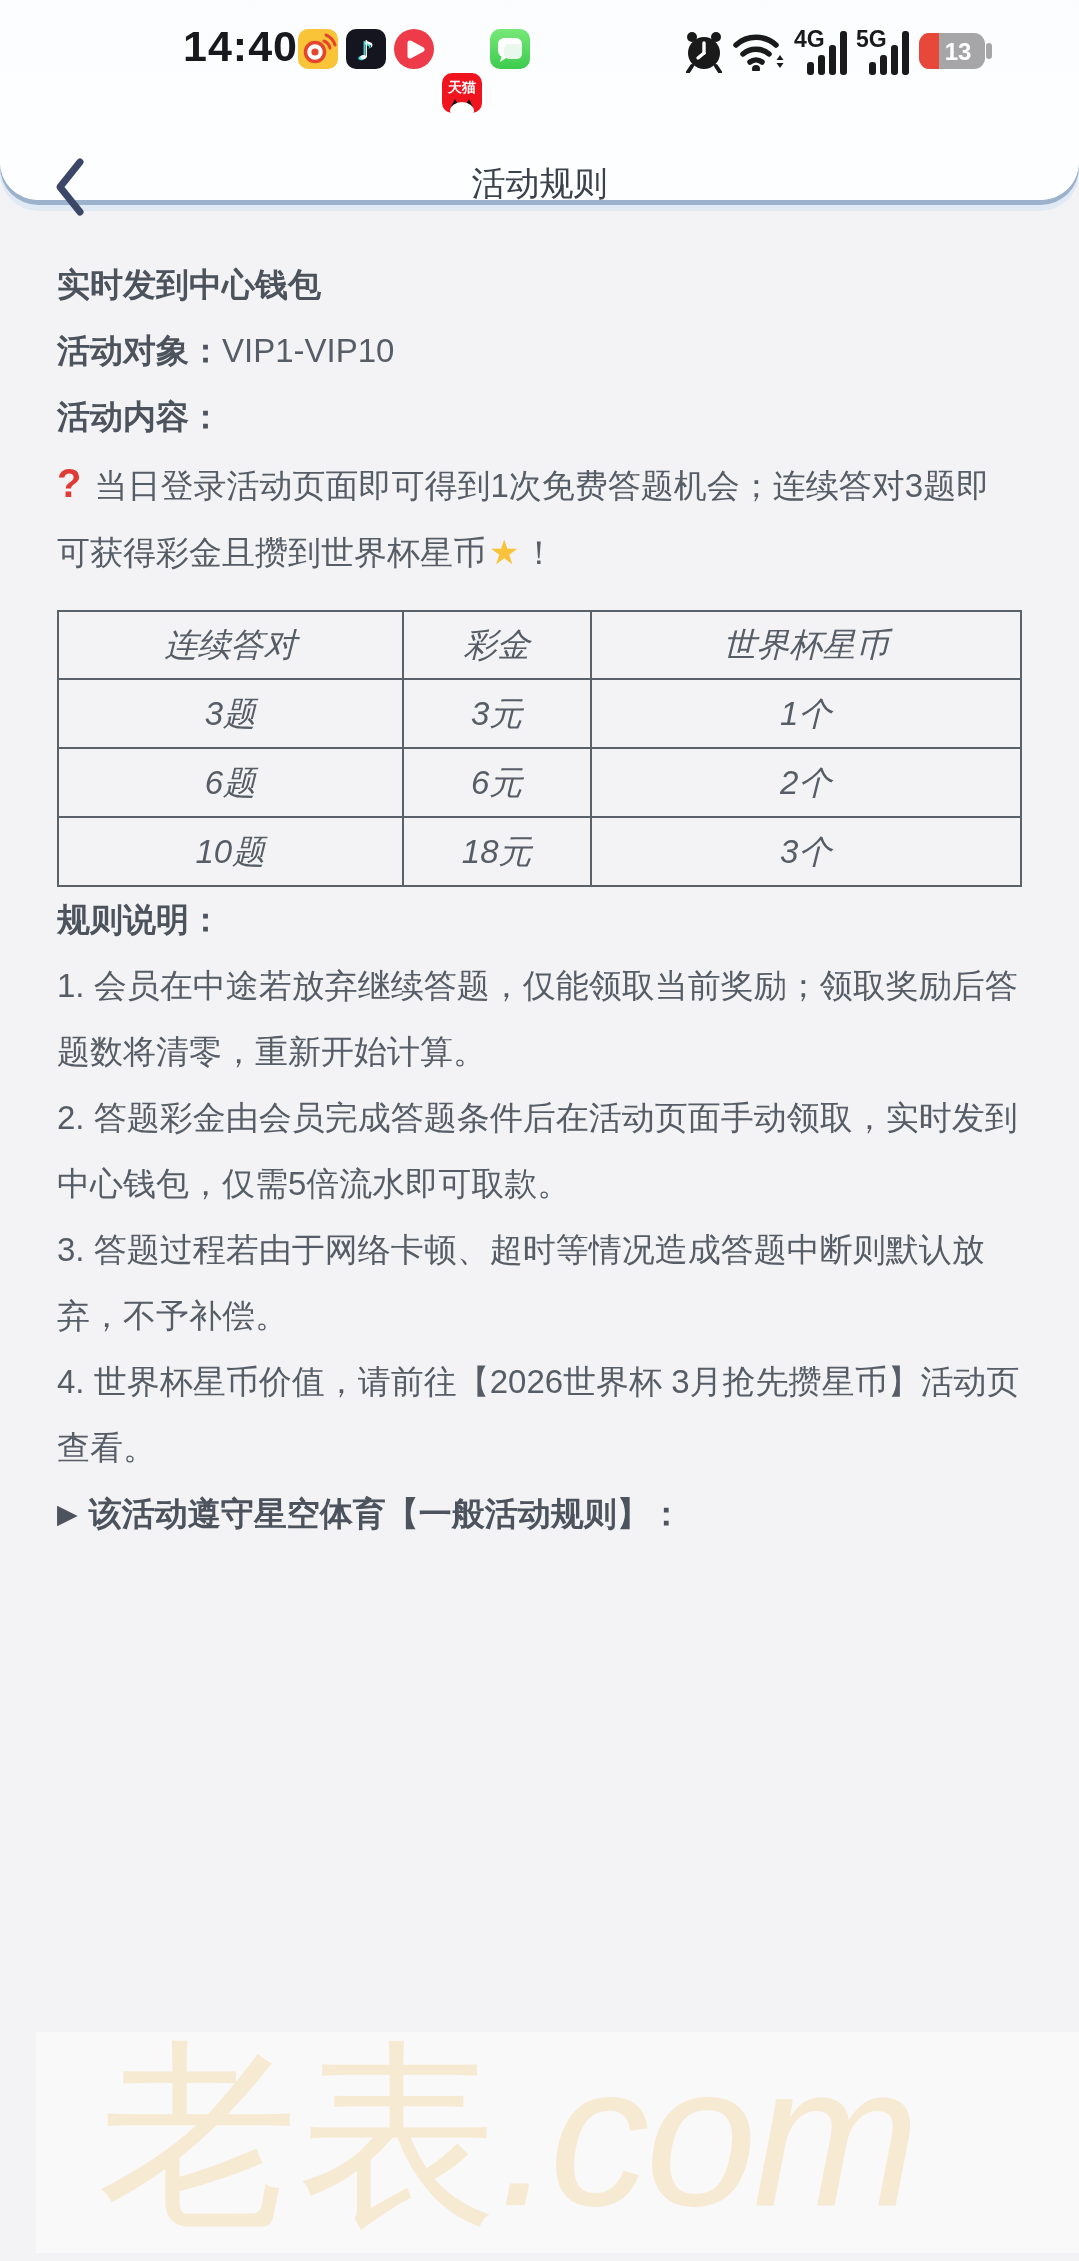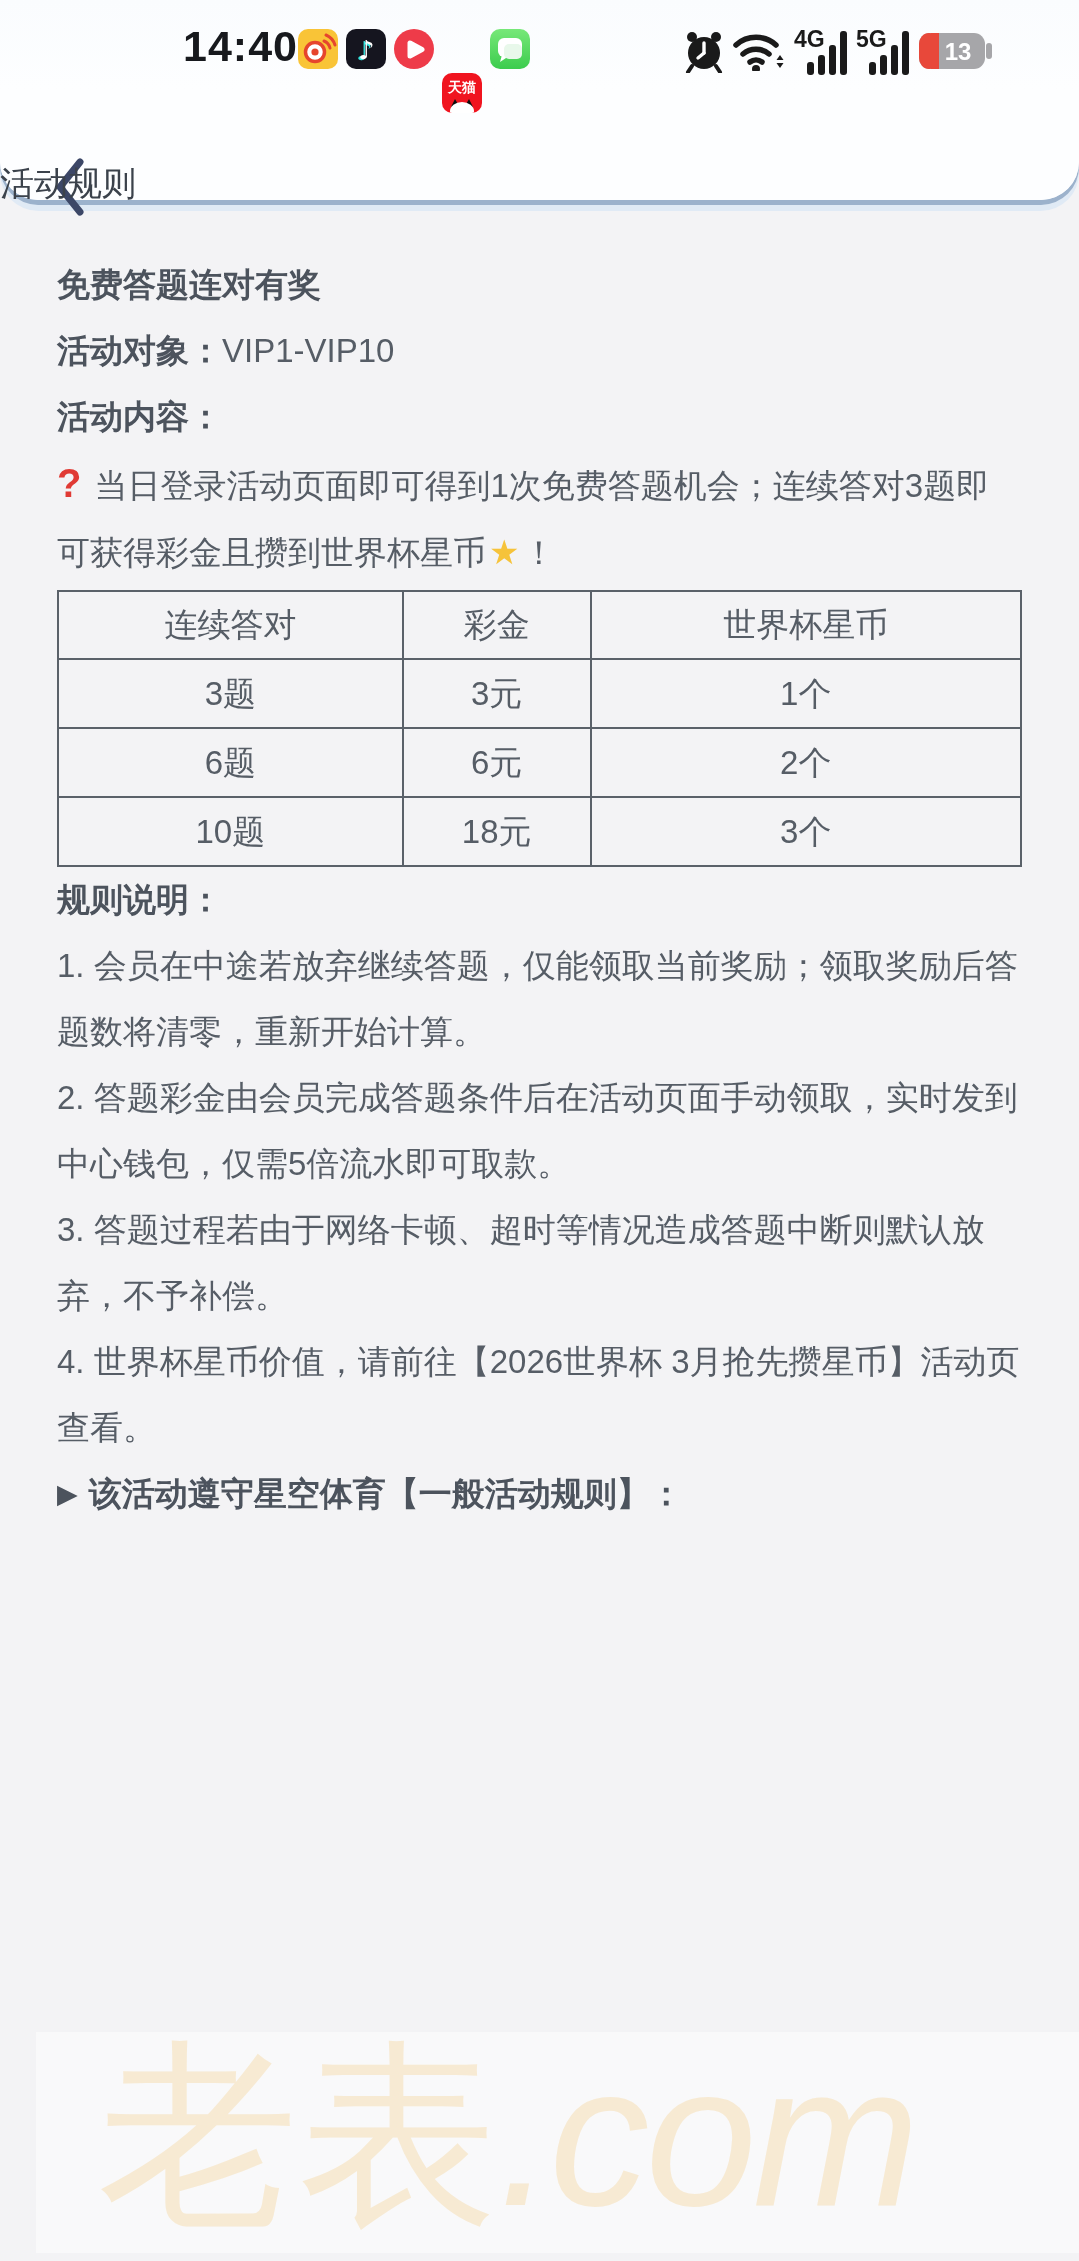--- a/index.html
+++ b/index.html
@@ -18,35 +18,35 @@
   .status-time{
     position:absolute;left:183px;top:22px;
     font-size:43px;line-height:48px;font-weight:700;color:#17191d;letter-spacing:1px;
   }
   .app-icons{position:absolute;left:298px;top:29px;display:flex;gap:8px;}
   .app-icon{width:40px;height:40px;border-radius:10px;position:relative;overflow:hidden;flex:0 0 auto;}
   .right-icons{position:absolute;right:87px;top:26px;display:flex;align-items:center;gap:8px;height:50px;}
   
   .nav-back{position:absolute;left:52px;top:156px;width:34px;height:62px;cursor:pointer;}
   .nav-title{
-    position:absolute;left:0;right:0;top:162px;text-align:left;
+    position:absolute;left:0;right:0;top:162px;text-align:center;
     font-size:34px;line-height:42px;color:#3b424b;font-weight:400;
   }
   
   .content{
     position:absolute;top:252px;left:0;right:0;padding:0 57px;
     color:#565d66;font-size:33px;line-height:66px;z-index:3;
   }
   .content p{margin:0;}
   .c-heading{margin-top:78px;font-weight:700;color:#4c535d;}
   .field b{font-weight:700;color:#4c535d;}
   .q-mark{color:#e03a34;font-weight:700;font-size:40px;margin-right:13px;}
   .star{color:#f6c33a;font-size:34px;margin:0 3px;}
   table.rewards{
-    width:100%;border-collapse:collapse;table-layout:fixed;margin-top:4px;
+    width:100%;border-collapse:collapse;table-layout:fixed;margin-top:24px;font-style:italic;
   }
   table.rewards th,table.rewards td{
     border:2px solid #5a6169;text-align:center;vertical-align:middle;
     font-weight:400;font-size:33px;color:#565d66;padding:0;
   }
   table.rewards th{height:62px;}
   table.rewards td{height:67px;}
   .rules-heading{margin-top:56px;font-weight:700;color:#4c535d;}
   .footer-line{margin-top:52px;font-weight:700;color:#4c535d;}
   .tri-marker{font-size:27px;margin-right:11px;display:inline-block;transform:translateY(-2px);}
@@ -162,21 +162,21 @@
         <svg width="34" height="62" viewBox="0 0 34 62">
           <path d="M28 6 L8 31 L28 56" stroke="#3c4767" stroke-width="7" fill="none" stroke-linecap="round" stroke-linejoin="round"></path>
         </svg>
       </span>
     </div>
     <div class="nav-title">活动规则</div>
   </div>
 
   <div class="content">
 
-    <p class="c-heading">免费答题连对有奖</p>
+    <p class="c-heading">实时发到中心钱包</p>
 
 
     <p class="field"><b>活动对象：</b><span>VIP1-VIP10</span></p>
 
     <p class="field"><b>活动内容：</b><span></span></p>
 
     <p class="bullet"><span class="q-mark">?</span><span>当日登录活动页面即可得到1次免费答题机会；连续答对3题即可获得彩金且攒到世界杯星币</span><span class="star">★</span><span>！</span></p>
 
 
     <table class="rewards">

